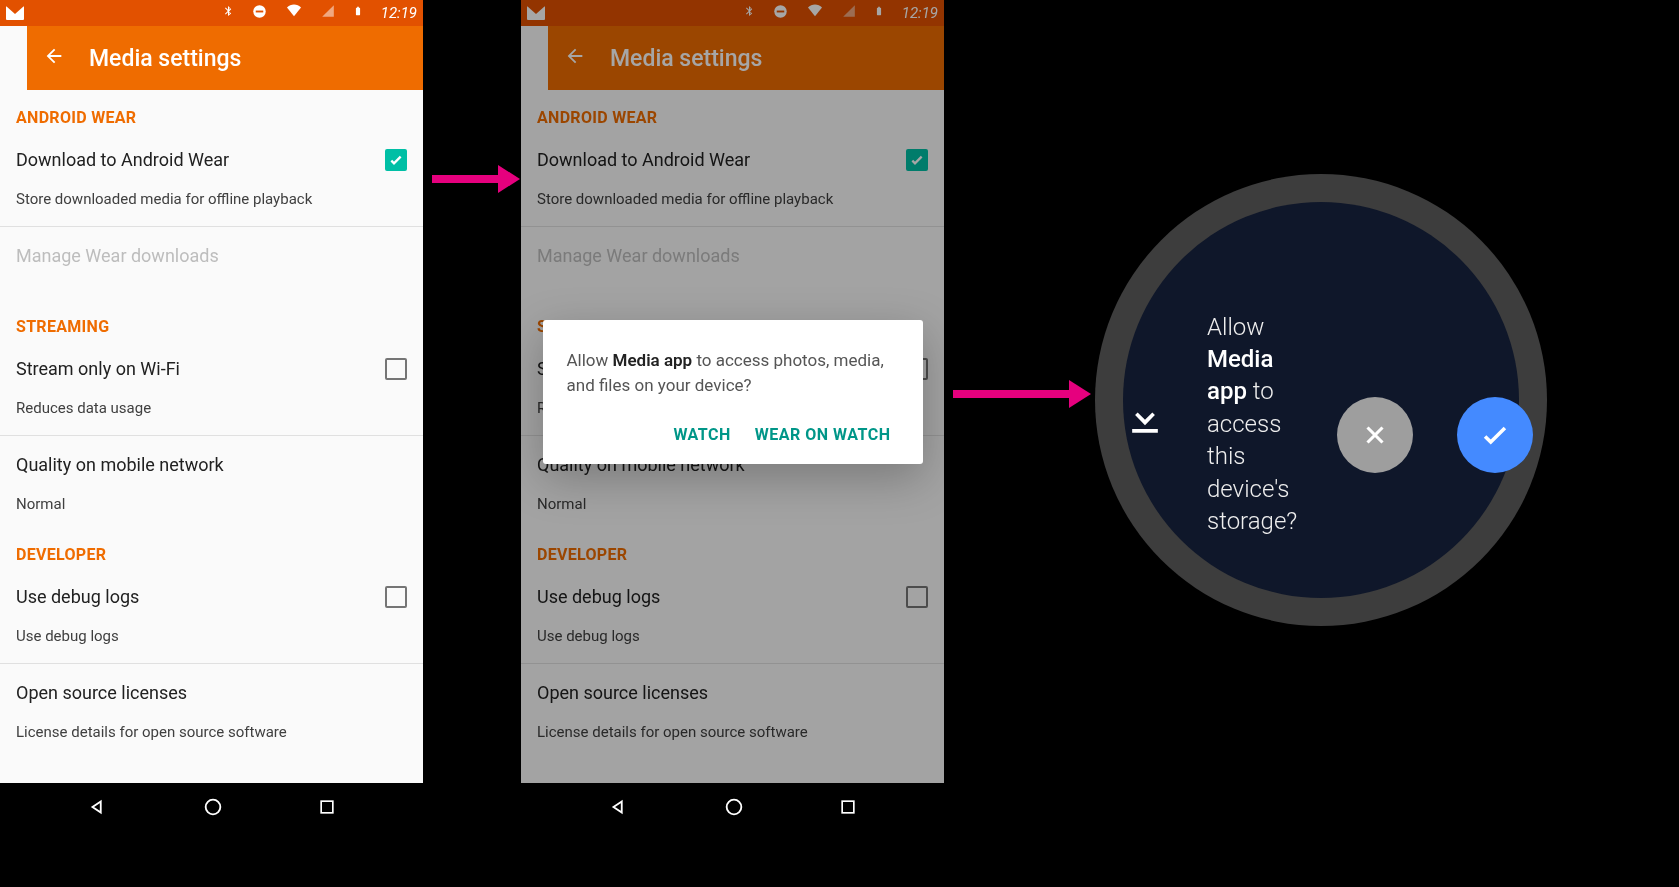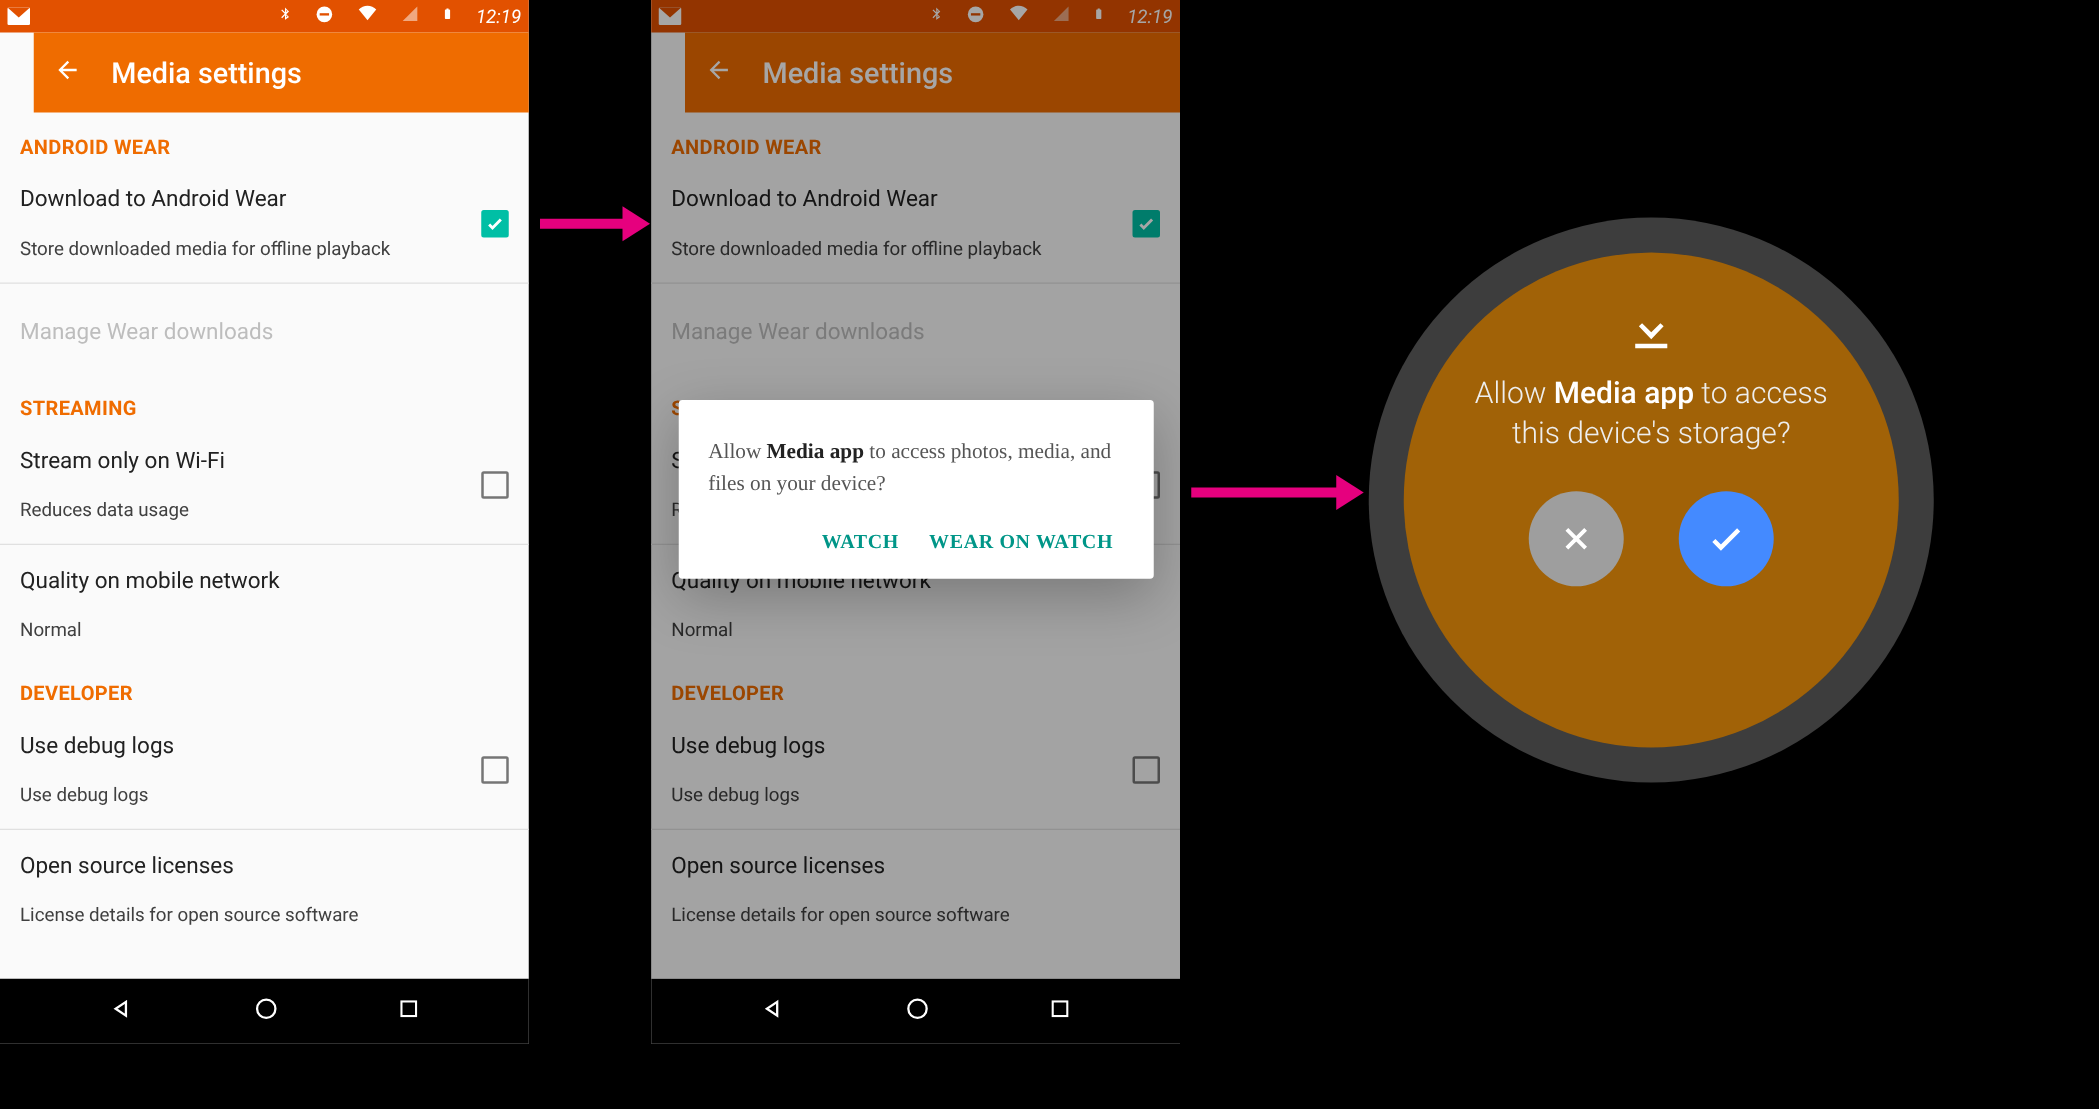--- a/index.html
+++ b/index.html
@@ -46,21 +46,21 @@
   .section-header {
     padding: 18px 16px 8px 16px;
     font-size: 16px;
     font-weight: 700;
     color: #EF6C00;
     letter-spacing: 0.3px;
   }
   .list-item {
     padding: 14px 16px;
     display: flex;
-    align-items: center;
+    align-items: flex-start;
     justify-content: space-between;
     min-height: 68px;
   }
   .list-text { flex: 1; }
   .primary { font-size: 18px; color: #212121; }
   .secondary { font-size: 15px; color: #404040; margin-top: 20px; }
   .disabled .primary, .disabled .secondary { color: #bdbdbd; }
   .checkbox {
     width: 22px; height: 22px; border: 2.5px solid #757575; border-radius: 2px;
     margin-left: 16px;
@@ -77,43 +77,42 @@
     padding: 0 40px;
   }
   .scrim {
     position: absolute; inset: 0; background: rgba(0,0,0,0.35);
     display: flex; align-items: center; justify-content: center;
   }
   .dialog {
     width: 380px; background: #fff; border-radius: 3px;
     padding: 28px 24px 8px 24px;
     box-shadow: 0 14px 45px rgba(0,0,0,.25);
-    font-family: Liberation Serif, serif;
   }
   .dialog-text { font-size: 17px; color: #555; line-height: 1.5; }
   .dialog-text b { color: #222; font-weight: 600; }
   .dialog-actions { display: flex; justify-content: flex-end; gap: 24px; padding: 26px 8px 12px 0; }
   .dialog-btn { color: #009688; font-weight: 700; font-size: 16px; letter-spacing: 0.5px; }
   
   .watch-outer {
     position: absolute;
     left: 1095px;
     top: 174px;
     width: 452px; height: 452px;
     border-radius: 50%;
     background: #3d3d3d;
     display: flex; align-items: center; justify-content: center;
   }
   .watch-inner {
     width: 396px; height: 396px; border-radius: 50%;
-    background: #a16207;
-    display: flex; flex-direction: column; align-items: center;
+    background: #0f172a;
+    display: flex; flex-direction: row; align-items: center;
     padding-top: 40px;
     color: #eee;
-    text-align: center;
+    text-align: left;
   }
   .watch-text { font-size: 24px; line-height: 1.35; margin-top: 8px; font-weight: 300; padding: 0 40px; }
   .watch-text .bold { font-weight: 500; color: #fff; }
   .watch-buttons { display: flex; gap: 44px; margin-top: 30px; }
   .watch-btn {
     width: 76px; height: 76px; border-radius: 50%;
     display: flex; align-items: center; justify-content: center;
   }
   .watch-btn.cancel { background: #9E9E9E; }
   .watch-btn.confirm { background: #448AFF; }

